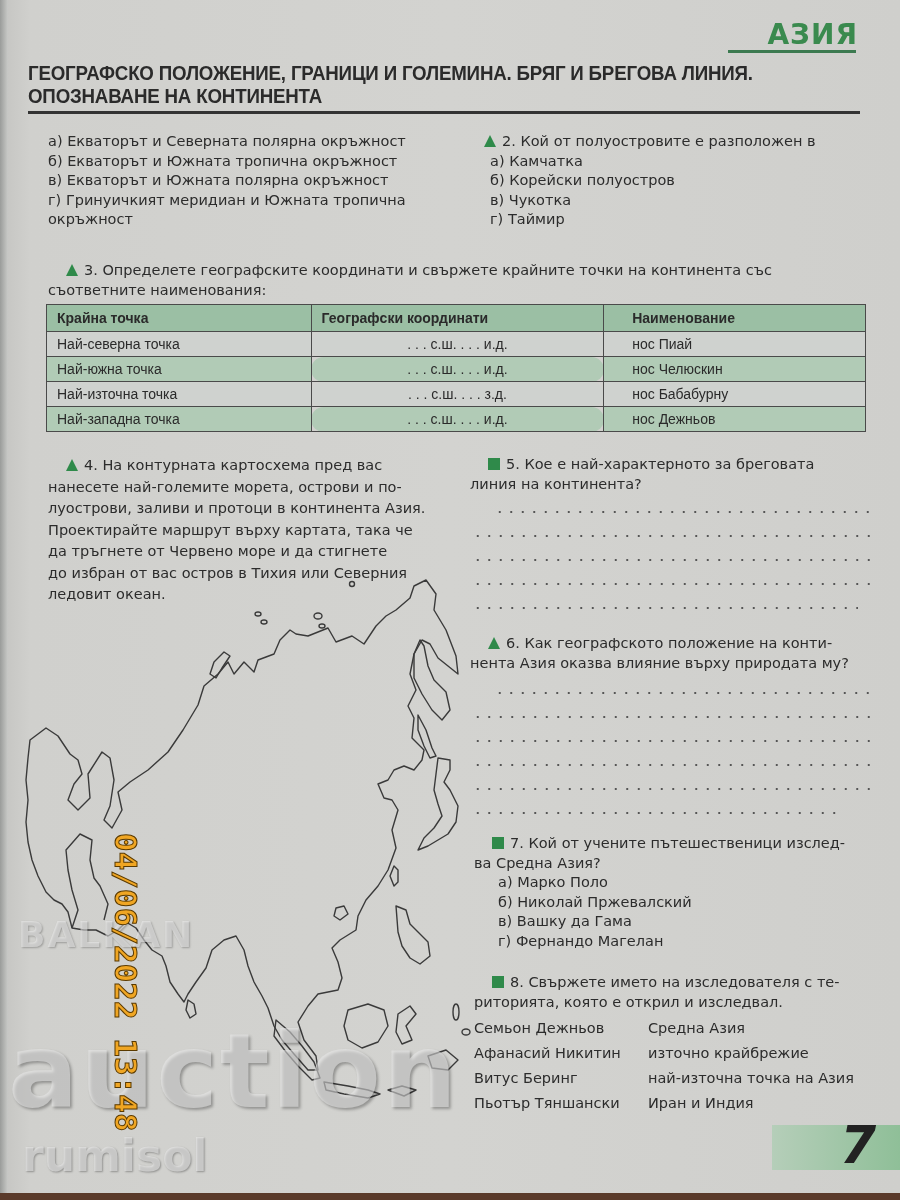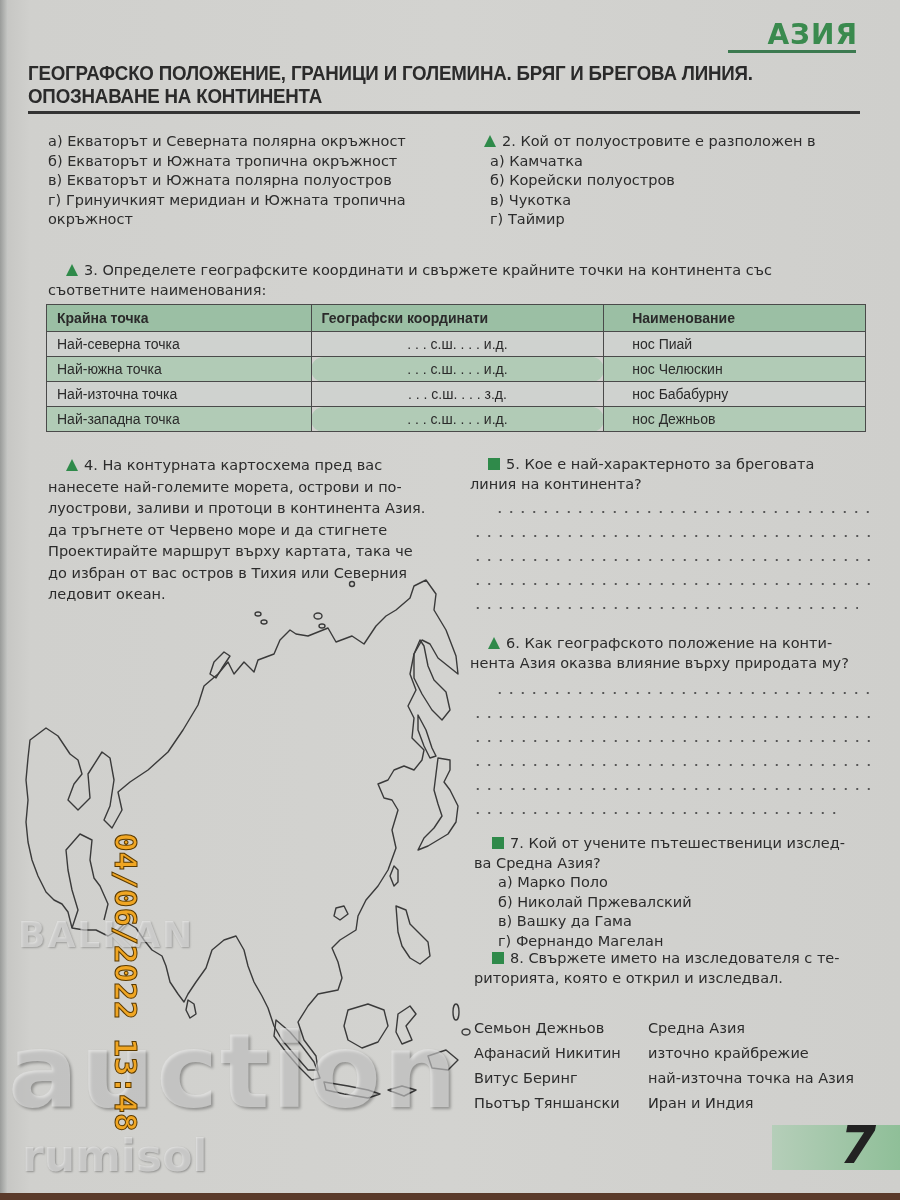--- a/index.html
+++ b/index.html
@@ -95,21 +95,21 @@
 
   <div class="main-title">
     <div>ГЕОГРАФСКО ПОЛОЖЕНИЕ, ГРАНИЦИ И ГОЛЕМИНА. БРЯГ И БРЕГОВА ЛИНИЯ.</div>
     <div>ОПОЗНАВАНЕ НА КОНТИНЕНТА</div>
   </div>
   <div class="title-rule"></div>
 
   <div class="q" style="left:48px; top:132px; width:400px;">
     <p>а) Екваторът и Северната полярна окръжност</p>
     <p>б) Екваторът и Южната тропична окръжност</p>
-    <p>в) Екваторът и Южната полярна полуостров</p>
+    <p>в) Екваторът и Южната полярна окръжност</p>
     <p>г) Гринуичкият меридиан и Южната тропична</p>
     <p>окръжност</p>
   </div>
 
   <div class="q" style="left:466px; top:132px; width:400px;">
     <p class="ind"><span class="tri"></span><span>2. Кой от полуостровите е разположен в</span></p>
     <p class="ind2">а) Камчатка</p>
     <p class="ind2">б) Корейски полуостров</p>
     <p class="ind2">в) Чукотка</p>
     <p class="ind2">г) Таймир</p>
@@ -152,22 +152,22 @@
       <td class="coord">. . . с.ш. . . . и.д.</td>
       <td style="padding-left:28px;">нос Дежньов</td>
     </tr>
   </tbody>
     </table>
 
   <div class="q" style="left:48px; top:455px; width:402px; line-height:21.5px;">
     <p class="ind"><span class="tri"></span><span>4. На контурната картосхема пред вас</span></p>
     <p>нанесете най-големите морета, острови и по-</p>
     <p>луострови, заливи и протоци в континента Азия.</p>
+    <p>Проектирайте маршрут върху картата, така че</p>
     <p>да тръгнете от Червено море и да стигнете</p>
-    <p>Проектирайте маршрут върху картата, така че</p>
     <p>до избран от вас остров в Тихия или Северния</p>
     <p>ледовит океан.</p>
   </div>
 
   <svg class="map" viewBox="0 0 460 560">
     <g fill="none" stroke="#3a3a3a" stroke-width="1.4" stroke-linejoin="round">
       <path d="M12,170 L28,158 L40,166 L52,184 L60,190 L64,204 L56,214 L50,230 L60,240 L72,228 L70,204 L84,182 L92,188 L96,210 L92,236 L86,250 L94,258 L104,240 L100,222 L112,212 L130,200 L150,182 L165,160 L180,135 L186,116 L200,104 L210,92 L216,104 L226,92 L236,102 L240,90 L256,84 L262,70 L272,60 L278,64 L290,66 L310,58 L318,72 L334,66 L346,74 L358,56 L368,46 L378,40 L392,28 L396,16 L408,10 L418,24 L416,40 L428,60 L438,86 L440,104 L430,96 L420,88 L412,74 L404,70 L396,84 L392,104 L398,120 L390,136 L396,148 L394,168 L406,180 L404,190 L396,200 L386,196 L376,200 L370,210 L360,214 L366,228 L374,230 L380,240 L374,260 L378,278 L370,300 L360,316 L348,330 L340,346 L338,360 L322,370 L314,378 L320,392 L324,408 L320,420 L300,424 L290,436 L280,452 L286,470 L298,486 L300,500 L290,500 L276,484 L264,470 L256,456 L250,438 L244,426 L236,412 L230,396 L226,380 L218,366 L206,370 L194,380 L188,398 L178,412 L170,424 L166,432 L160,424 L152,412 L148,396 L144,386 L134,380 L126,370 L118,358 L108,352 L100,360 L90,366 L78,360 L66,360 L54,358 L50,342 L44,334 L36,330 L28,322 L20,306 L14,290 L10,272 L8,252 L10,230 L8,210 L10,188 Z"></path>
       <path d="M54,358 L60,340 L54,320 L50,300 L48,280 L62,264 L74,270 L72,290 L76,308 L82,316 L90,334 L86,350"></path>
       <path d="M396,84 L402,70 L406,76 L410,96 L416,110 L428,122 L432,140 L424,150 L414,140 L404,124 L396,108 Z"></path>
       <path d="M400,145 L408,160 L414,178 L418,186 L412,188 L406,176 L400,160 Z"></path>
@@ -216,21 +216,21 @@
 
   <div class="q" style="left:474px; top:834px; width:400px;">
     <p class="ind"><span class="sq"></span><span>7. Кой от учените пътешественици изслед-</span></p>
     <p>ва Средна Азия?</p>
     <p class="ind2">а) Марко Поло</p>
     <p class="ind2">б) Николай Пржевалский</p>
     <p class="ind2">в) Вашку да Гама</p>
     <p class="ind2">г) Фернандо Магелан</p>
   </div>
 
-  <div class="q" style="left:474px; top:949px; width:400px;">
+  <div class="q" style="left:474px; top:973px; width:400px;">
     <p class="ind"><span class="sq"></span><span>8. Свържете името на изследователя с те-</span></p>
     <p>риторията, която е открил и изследвал.</p>
   </div>
   <div class="q" style="left:474px; top:1016px; width:160px; line-height:25px;">
     <p>Семьон Дежньов</p>
     <p>Афанасий Никитин</p>
     <p>Витус Беринг</p>
     <p>Пьотър Тяншански</p>
   </div>
   <div class="q" style="left:648px; top:1016px; width:230px; line-height:25px;">

